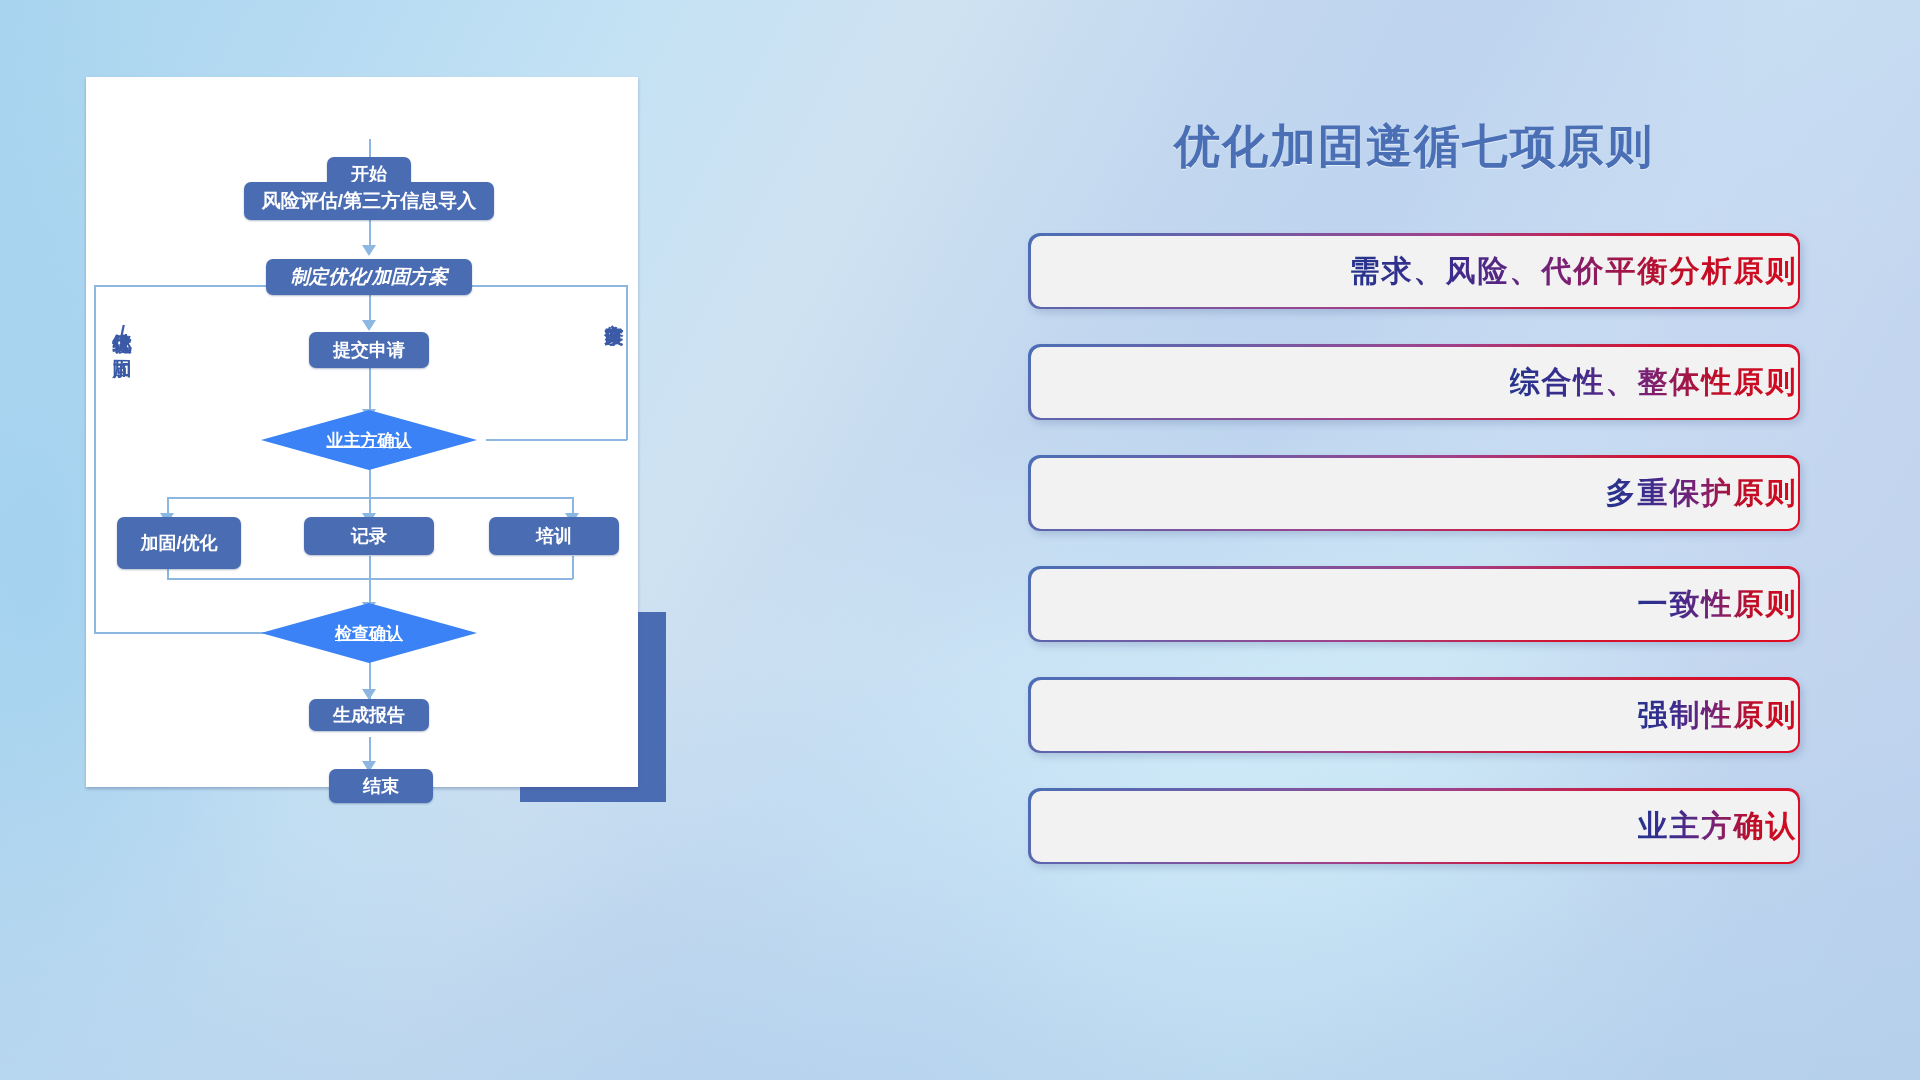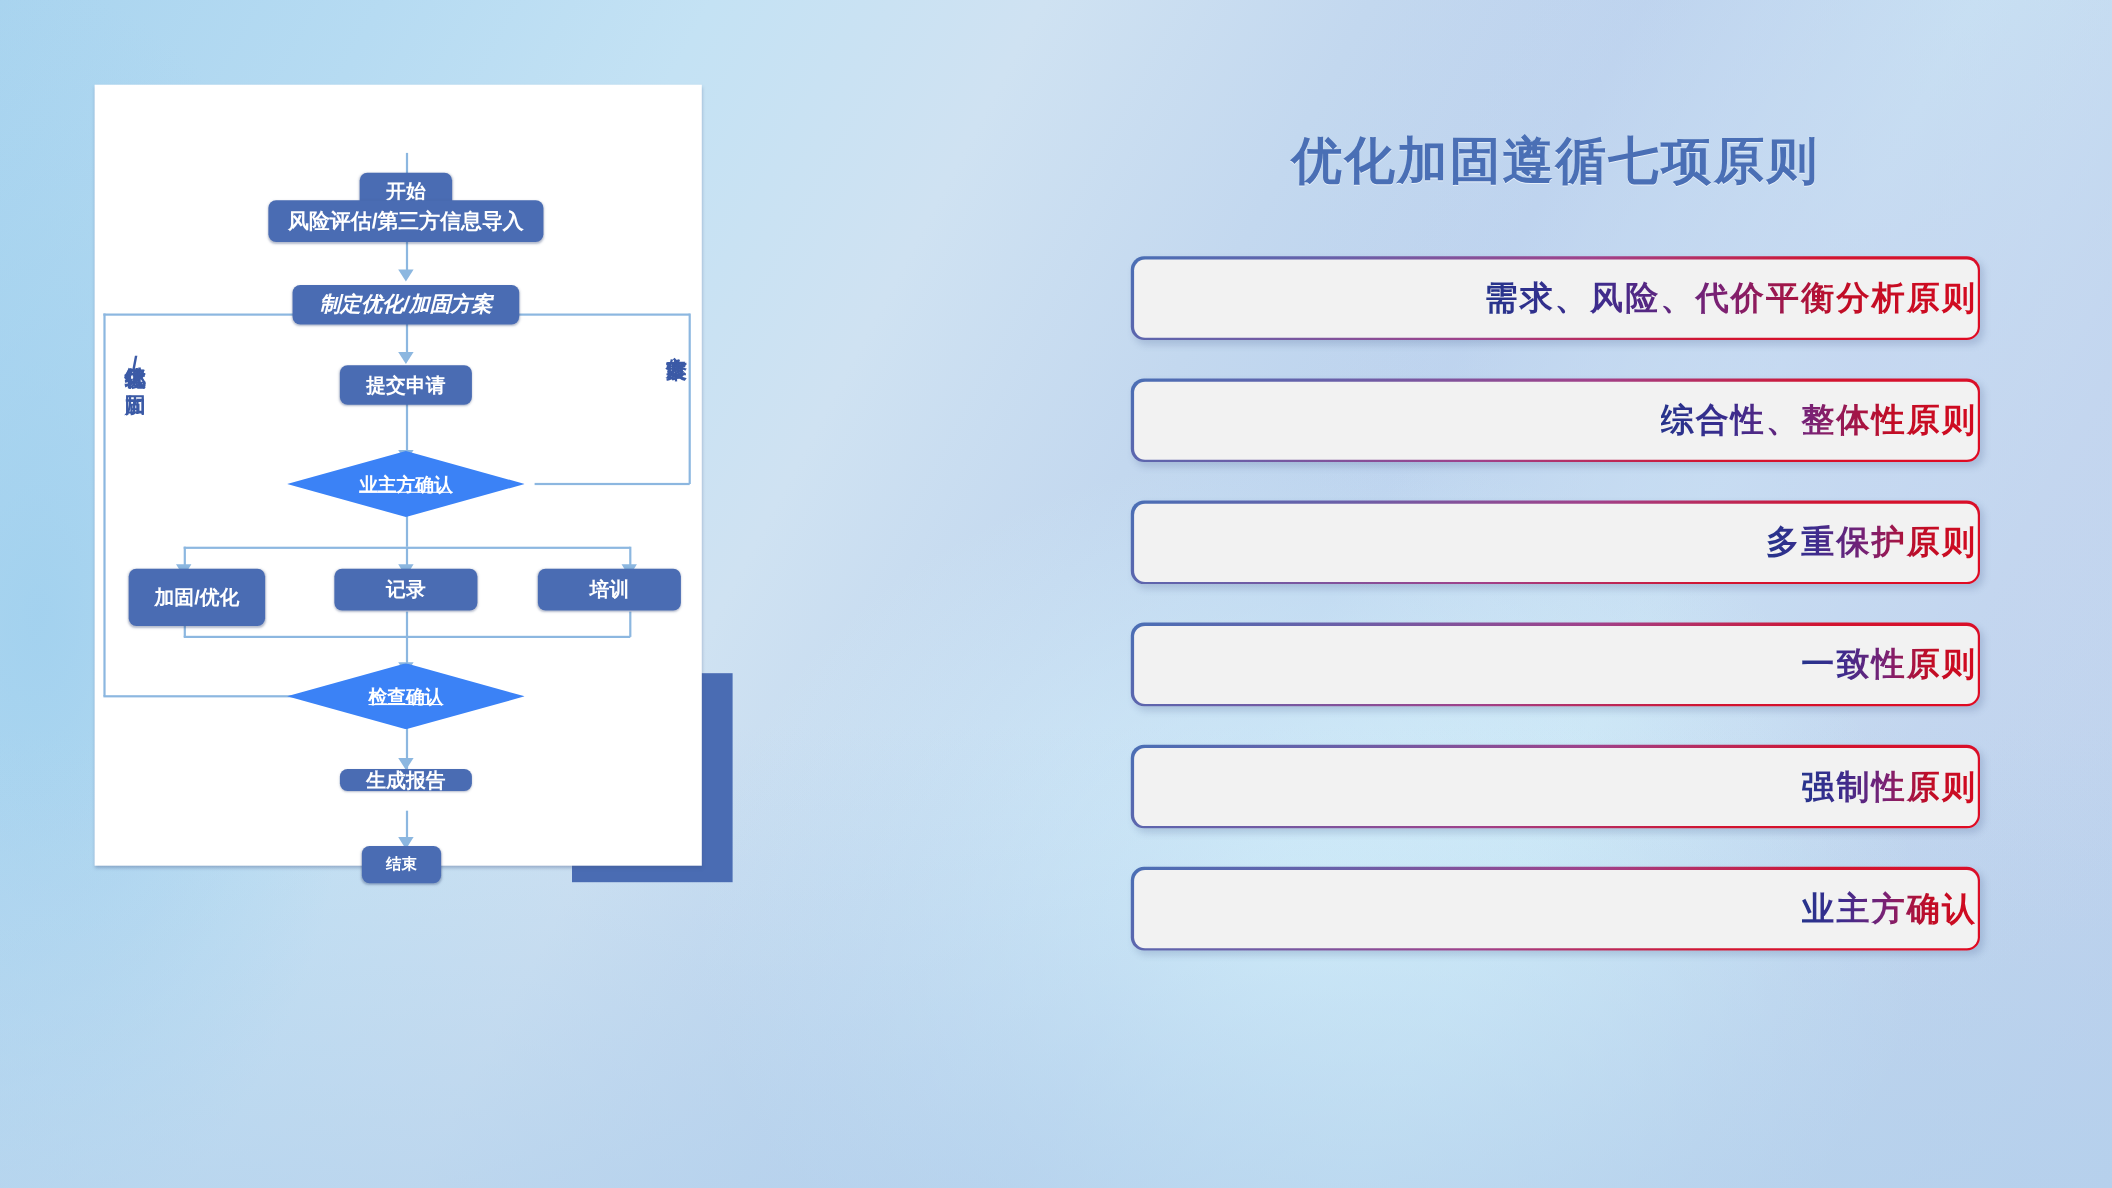--- a/index.html
+++ b/index.html
@@ -217,23 +217,23 @@
   <div class="diamond" style="left:175px; top:333px; width:216px; height:60px; font-size:17px;">业主方确认</div>
 
   <div class="node" style="left:19px; top:440px; width:124px; height:52px; font-size:18px;margin-left:12px;">加固/优化</div>
 
   <div class="node" style="left:218px; top:440px; width:130px; height:38px; font-size:18px;">记录</div>
 
   <div class="node" style="left:403px; top:440px; width:130px; height:38px; font-size:18px;">培训</div>
 
   <div class="diamond" style="left:175px; top:526px; width:216px; height:60px; font-size:17px;">检查确认</div>
 
-  <div class="node" style="left:223px; top:622px; width:120px; height:20px; font-size:18px;">生成报告</div>
-
-  <div class="node" style="left:243px; top:692px; width:72px; height:34px; font-size:14px;">结束</div>
+  <div class="node" style="left:223px; top:622px; width:120px; height:32px; font-size:18px;">生成报告</div>
+
+  <div class="node" style="left:243px; top:692px; width:104px; height:34px; font-size:18px;">结束</div>
 
   <div class="vlabel" style="left:26px; top:240px; font-size:19px; height:130px;">继续优化/加固</div>
 
   <div class="vlabel" style="left:518px; top:232px; font-size:19px; height:100px;">方案修改</div>
 </div>
 
 <div id="right-title">优化加固遵循七项原则</div>
 
 <div id="principles">
 

